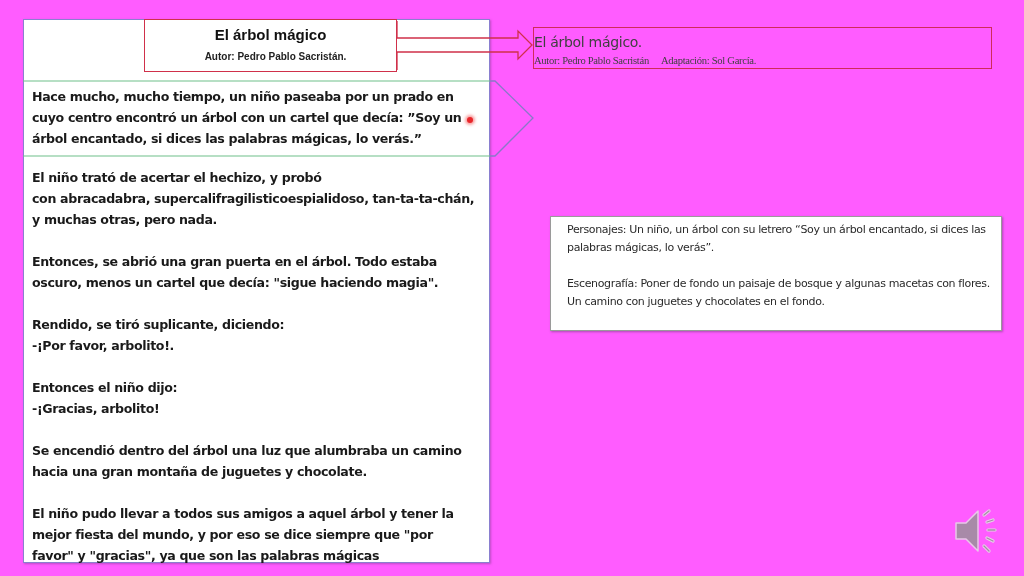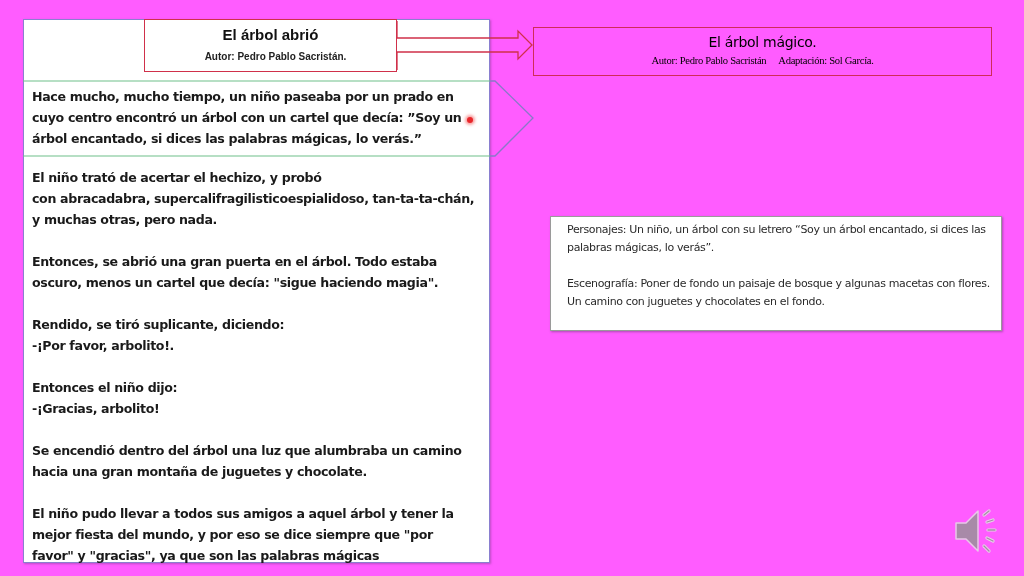--- a/index.html
+++ b/index.html
@@ -74,25 +74,24 @@
       top: 86px;
     }
     .body-text {
       top: 167px;
     }
     .right-title-box {
       position: absolute;
       left: 533px;
       top: 27px;
       width: 459px;
-      height: 49px;
+      height: 42px;
       border: 1.5px solid #d02c58;
       box-sizing: border-box;
-      text-align: center;
-      color: #000000;
+      color: #404040;
     }
     .right-title-box .rt-title {
       font-family: "DejaVu Sans", sans-serif;
       font-size: 14px;
       margin-top: 6px;
       line-height: 17px;
       letter-spacing: -0.3px;
     }
     .right-title-box .rt-sub {
       font-family: Liberation Serif, serif;
@@ -166,21 +165,21 @@
 <svg class="overlay-svg" viewBox="0 0 1024 576">
 
   <polyline points="23,81 490,81" fill="none" stroke="#6fbf8a" stroke-width="1.2"></polyline>
   <polyline points="23,156 490,156" fill="none" stroke="#6fbf8a" stroke-width="1.2"></polyline>
   <polyline points="490,81 495,81 533,118 495,156 490,156" fill="none" stroke="#8a78c8" stroke-width="1.3"></polyline>
 
   <path d="M397,21 L397,38 L518,38 L518,31 L532,45 L518,59 L518,52 L397,52 L397,70" fill="none" stroke="#d0304a" stroke-width="1.3"></path>
 </svg>
 
 <div class="title-box">
-  <div class="title">El árbol abrió</div>
+  <div class="title">El árbol mágico</div>
   <div class="author">Autor: Pedro Pablo Sacristán.</div>
 </div>
 
 <div class="story-text intro-text">
   <p>Hace mucho, mucho tiempo, un niño paseaba por un prado en
 cuyo centro encontró un árbol con un cartel que decía: ”Soy un
 árbol encantado, si dices las palabras mágicas, lo verás.”</p>
 </div>
 
 <div class="story-text body-text">

